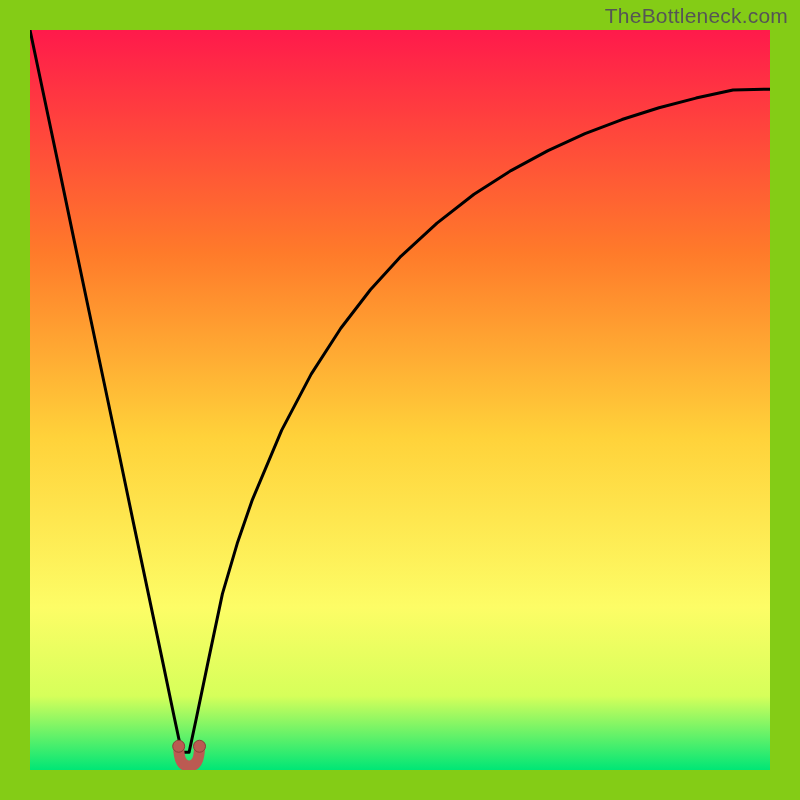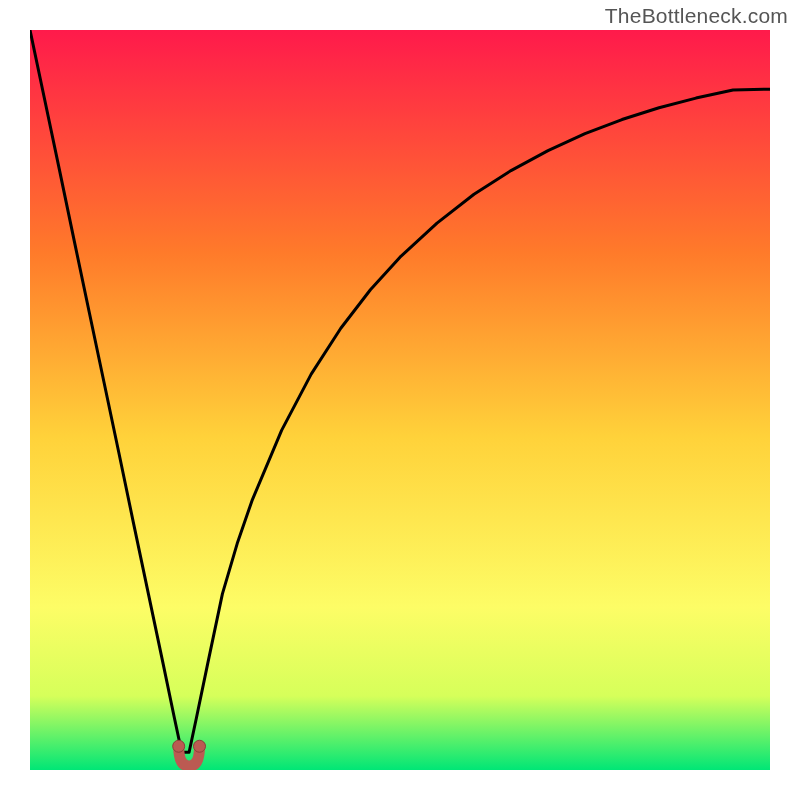--- a/index.html
+++ b/index.html
@@ -8,21 +8,21 @@
     width: 800px;
     height: 800px;
     overflow: hidden;
     background: #000;
     font-family: Arial, Helvetica, sans-serif;
   }
   .frame {
     position: absolute;
     left: 0; top: 0;
     width: 800px; height: 800px;
-    background: #ffffff;
+    background: #84cc16;
   }
   .plot {
     position: absolute;
     left: 30px;
     top: 30px;
     width: 740px;
     height: 740px;
     overflow: hidden;
   }
   .watermark {

